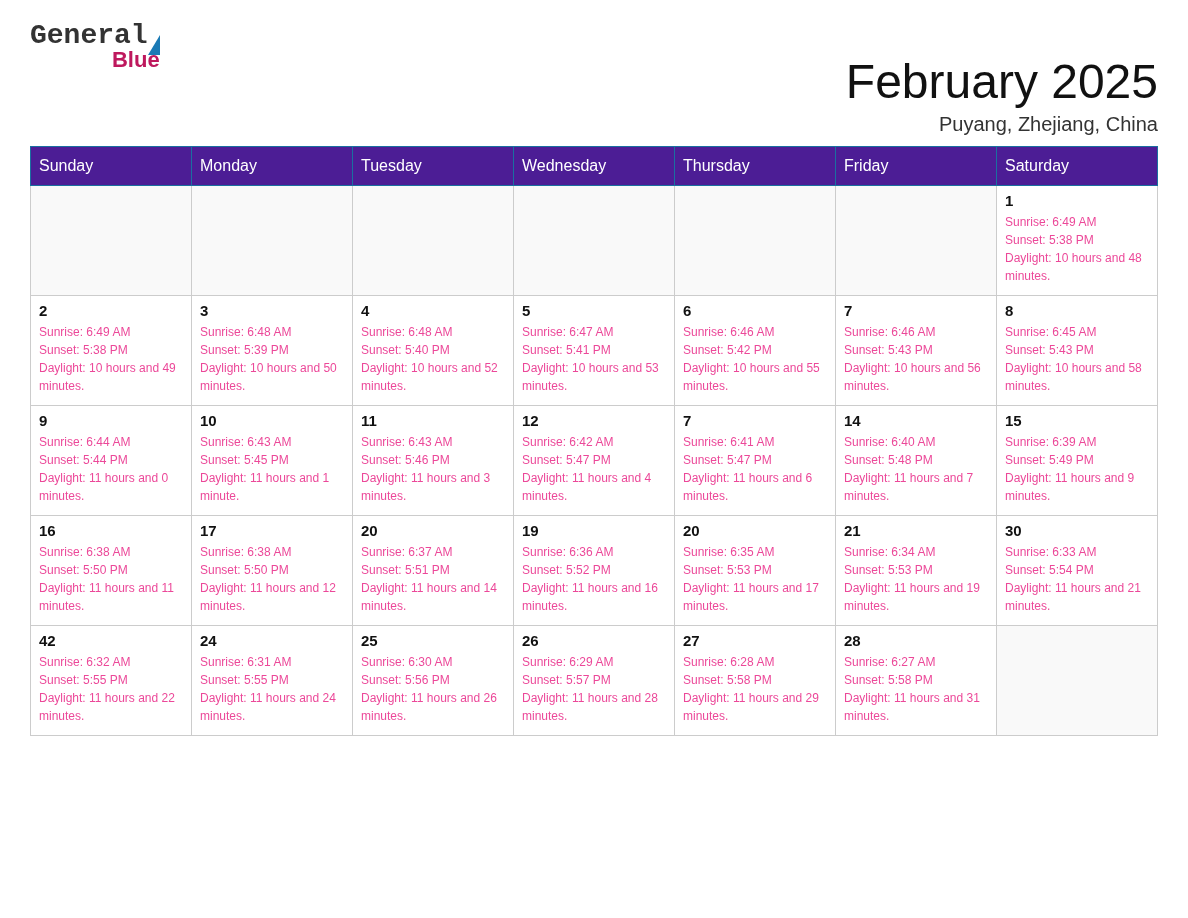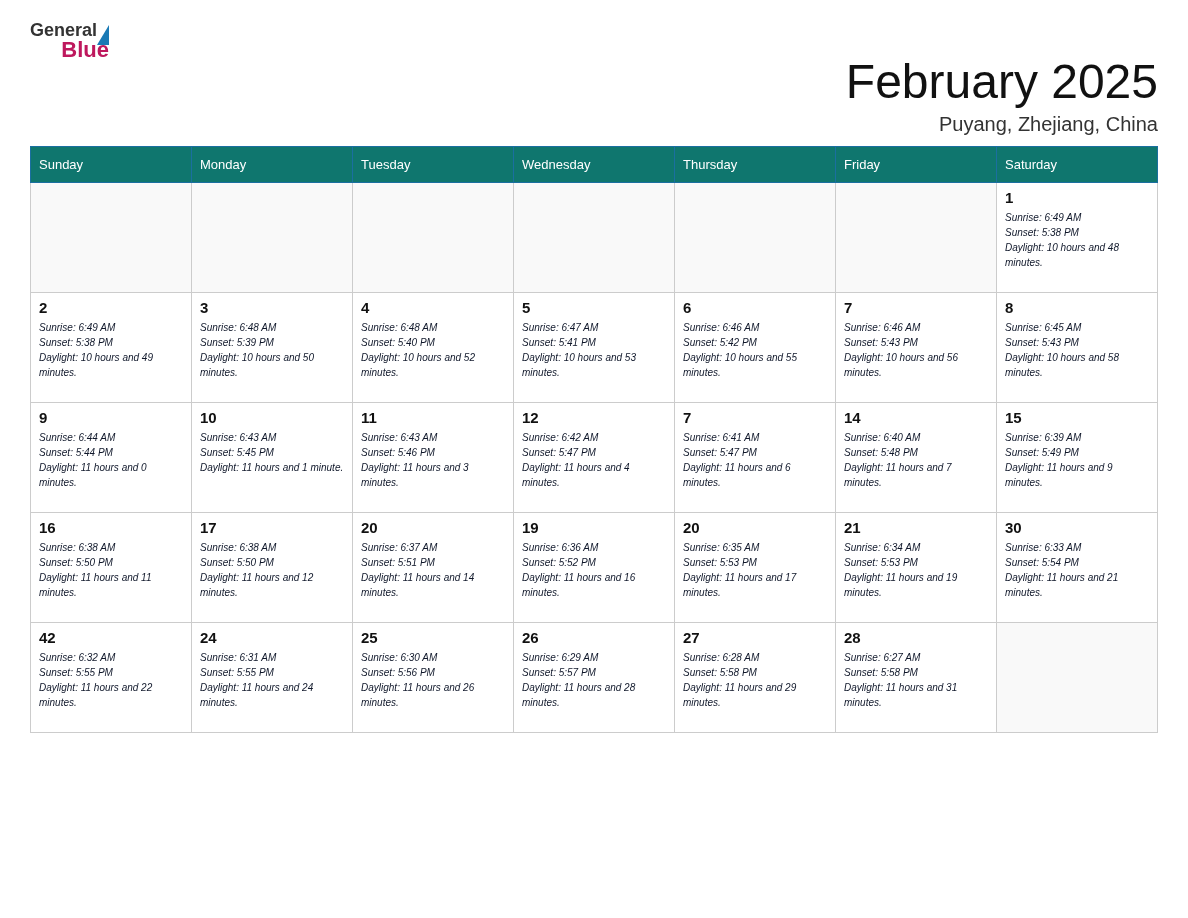--- a/index.html
+++ b/index.html
@@ -15,23 +15,24 @@
       justify-content: space-between;
       align-items: flex-start;
       margin-bottom: 10px;
     }
     .logo {
       display: flex;
       align-items: center;
       gap: 4px;
     }
     .logo-text-general {
-      font-size: 18px;
+      font-size: 28px;
       font-weight: bold;
       color: #333;
+      font-family: Liberation Mono, monospace;
     }
     .logo-triangle {
       width: 0;
       height: 0;
       border-left: 12px solid transparent;
       border-bottom: 20px solid #1a7ab5;
       display: inline-block;
       margin-bottom: -4px;
     }
     .logo-text-blue {
@@ -54,48 +55,47 @@
       font-size: 20px;
       color: #333;
       margin-top: 4px;
     }
     .calendar {
       width: 100%;
       border-collapse: collapse;
       margin-top: 10px;
     }
     .calendar thead th {
-      background-color: #0f766e;
+      background-color: #4c1d95;
       color: #fff;
       padding: 10px 8px;
       text-align: left;
-      font-size: 13px;
+      font-size: 16px;
       font-weight: normal;
       border: 1px solid #1a6fa0;
     }
     .calendar tbody td {
       vertical-align: top;
       border: 1px solid #ccc;
       padding: 6px 8px;
       width: calc(100% / 7);
       min-height: 110px;
       font-size: 13px;
       color: #333;
     }
     .day-number {
       font-size: 15px;
       font-weight: bold;
       margin-bottom: 4px;
       color: #111;
     }
     .day-info {
-      font-size: 10px;
+      font-size: 12px;
       line-height: 1.5;
-      color: #0f172a;
-      font-style: italic;
+      color: #ec4899;
     }
     .empty-cell {
       background: #f9f9f9;
     }
     tbody tr td {
       height: 110px;
     }
   </style>
 </head>
 <body>

